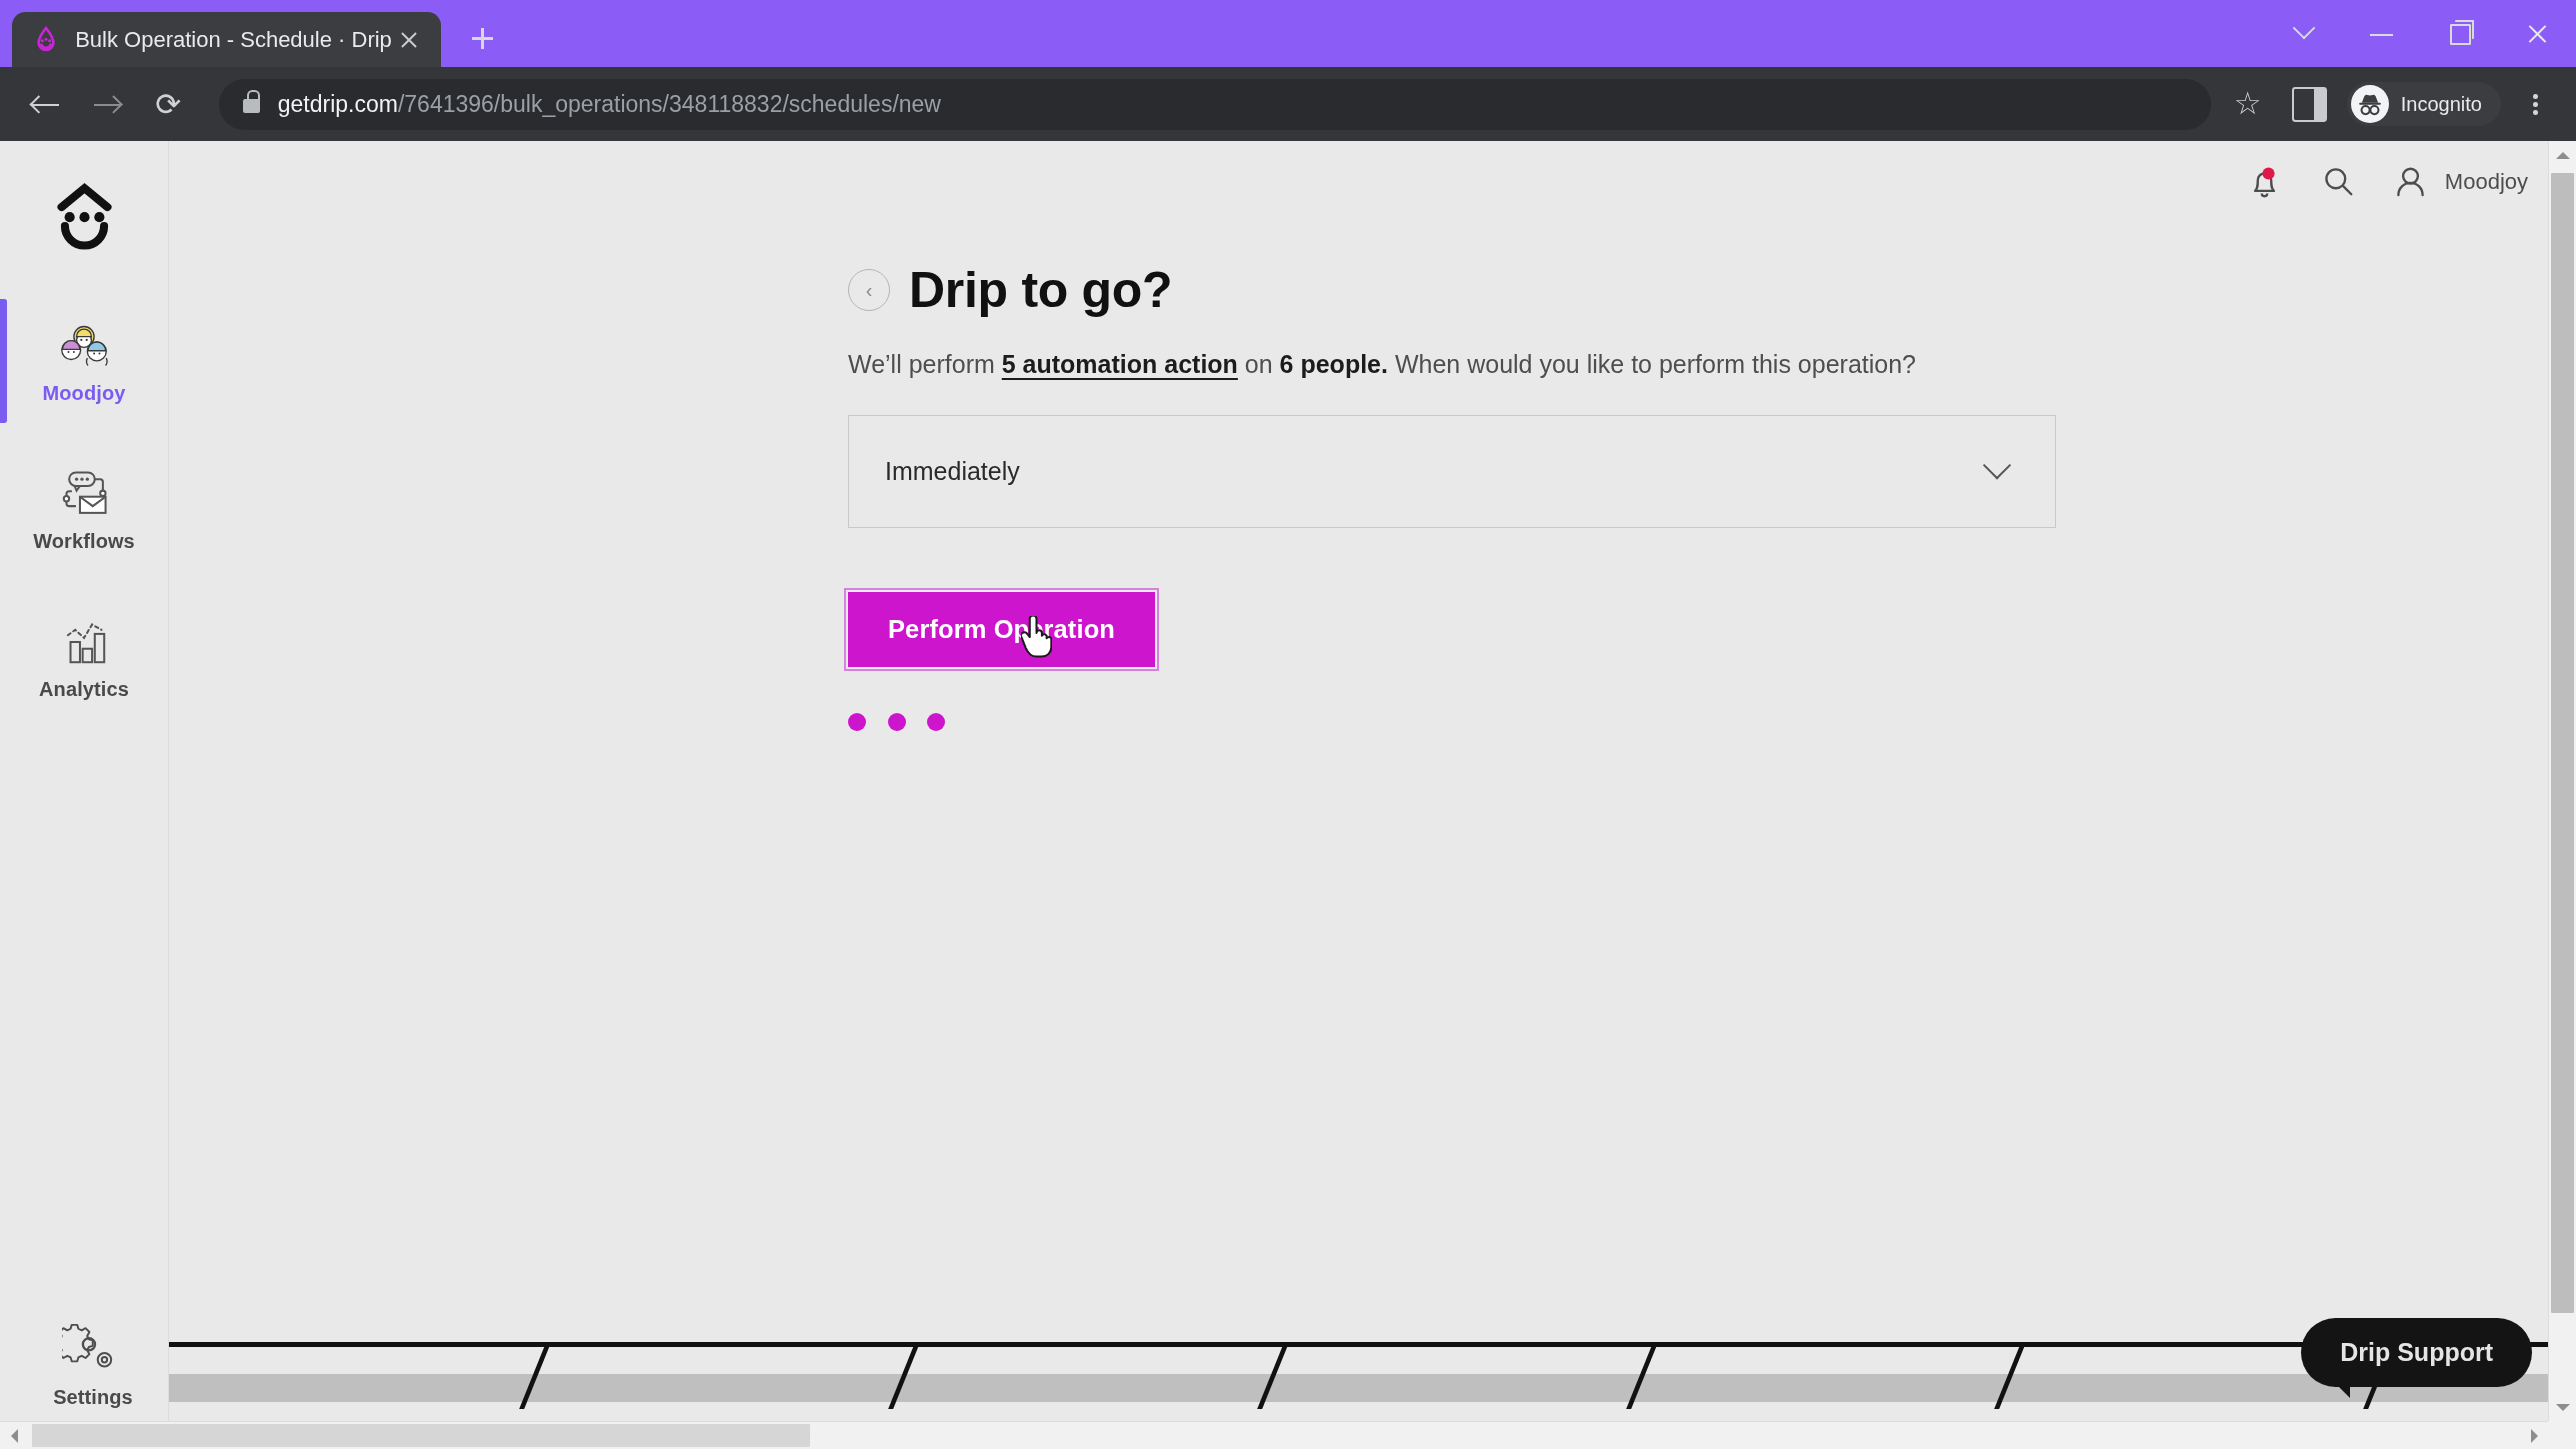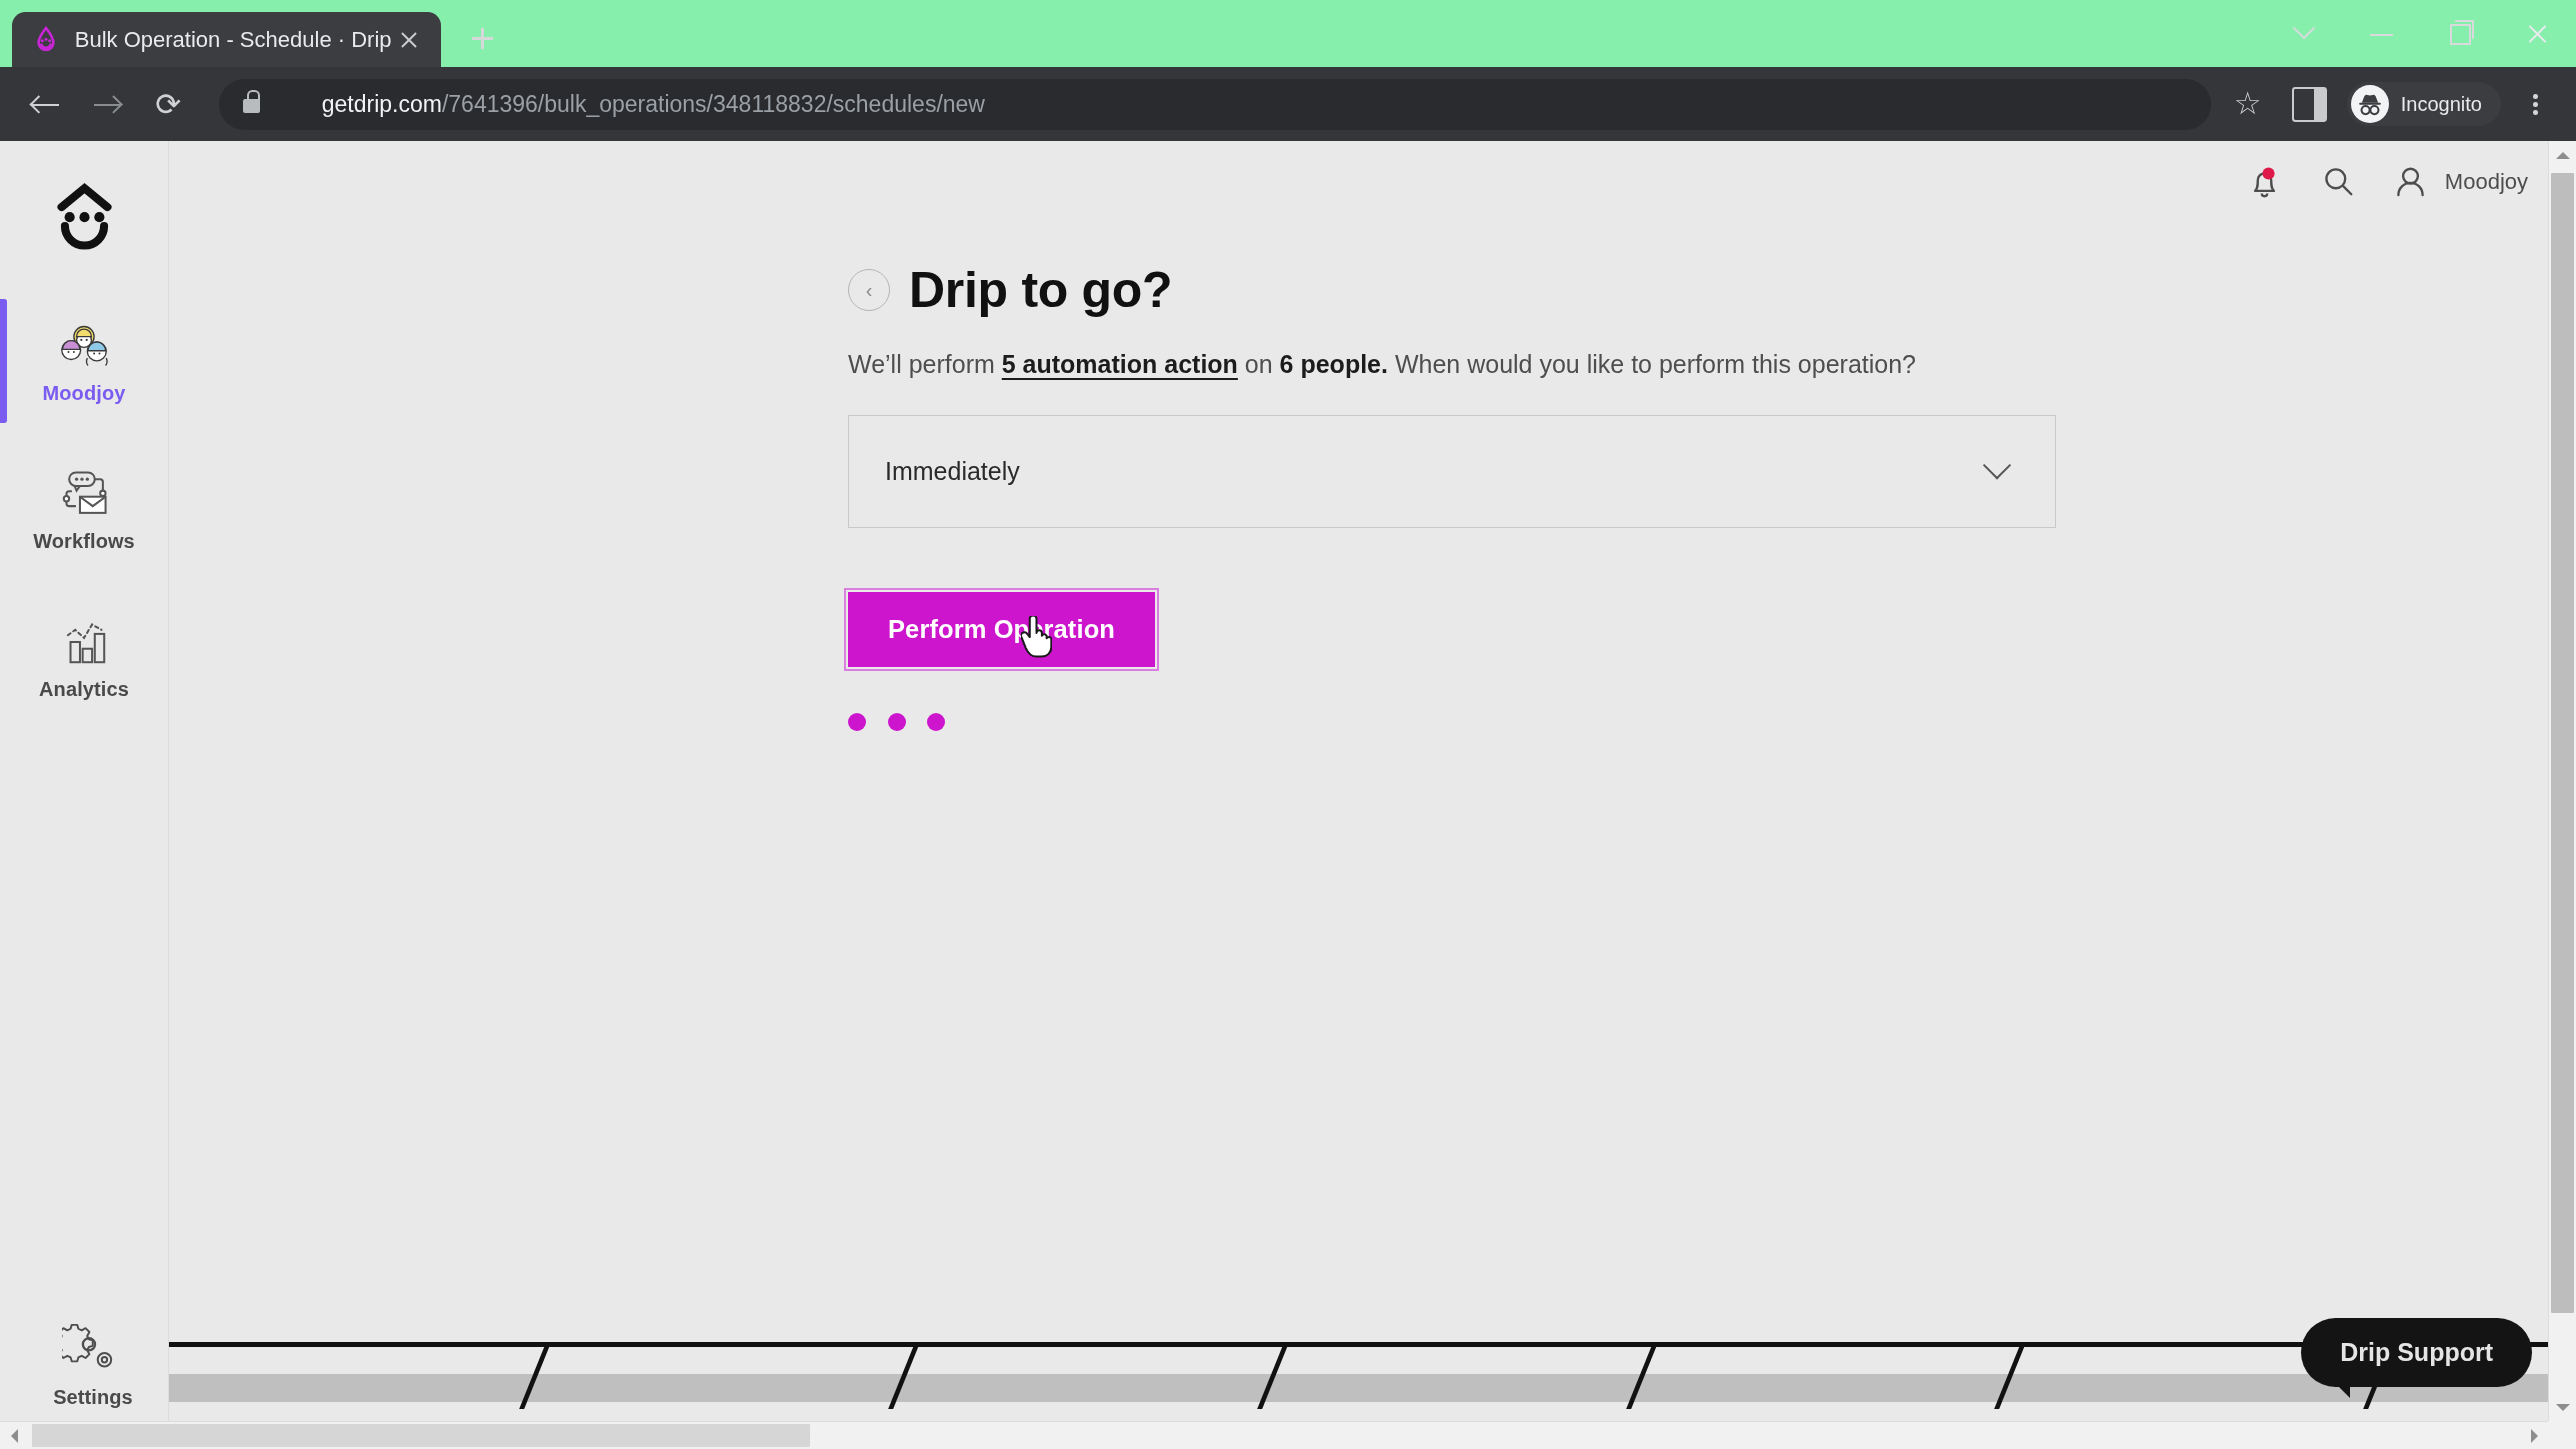--- a/index.html
+++ b/index.html
@@ -13,24 +13,25 @@
   
   .browser {
     width: 2576px; height: 1449px;
     display: flex; flex-direction: column;
     background: #2f3033;
   }
 
   
   .tabstrip {
     height: 67px;
-    background: #86efac;
+    background: #8b5cf6;
     display: flex; align-items: flex-end;
     position: relative;
     flex: 0 0 67px;
+    text-align: center;
   }
   .tab {
     margin-left: 12px;
     height: 55px;
     width: 429px;
     background: #3c3d40;
     border-radius: 13.4px 13.4px 0 0;
     display: flex; align-items: center;
     padding: 0 14.8px 0 20px;
     position: relative;
@@ -114,21 +115,20 @@
 
   .omnibox {
     flex: 1;
     height: 51px;
     background: #2a2b2e;
     border-radius: 25.5px;
     display: flex; align-items: center;
     padding: 0 24px;
     margin-left: 17.4px;
     min-width: 0;
-    gap: 44px;
   }
   .lock {
     width: 17.4px; height: 14.8px;
     background: #b9bcbe; border-radius: 2px;
     position: relative; flex:0 0 17.4px; margin-right: 17.4px; margin-top: 4px;
   }
   .lock::before {
     content:""; position:absolute; left:4px; top:-8.7px; width:9.4px; height:9.4px;
     border:2px solid #b9bcbe; border-bottom:none; border-radius: 5.4px 5.4px 0 0;
   }

